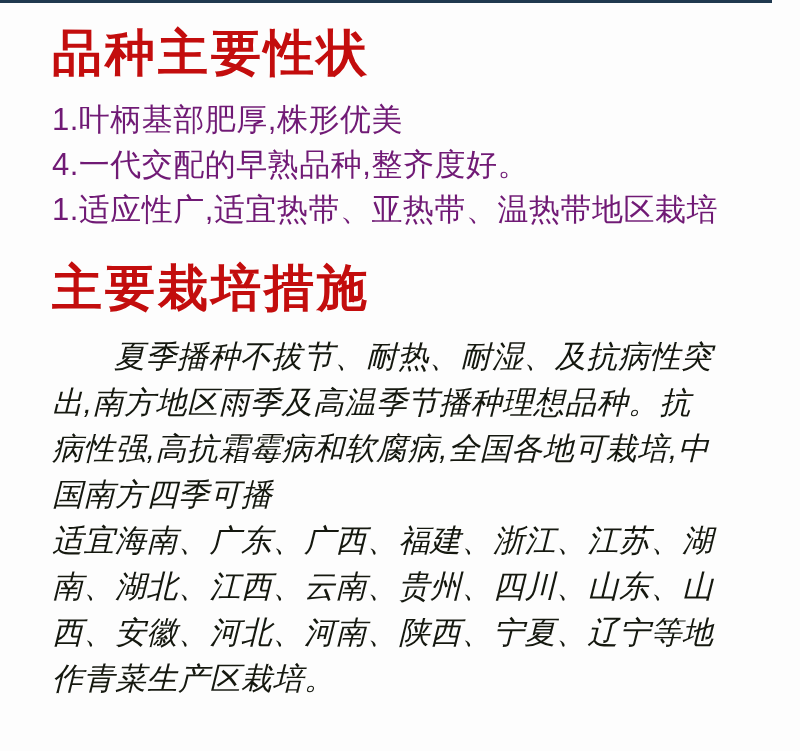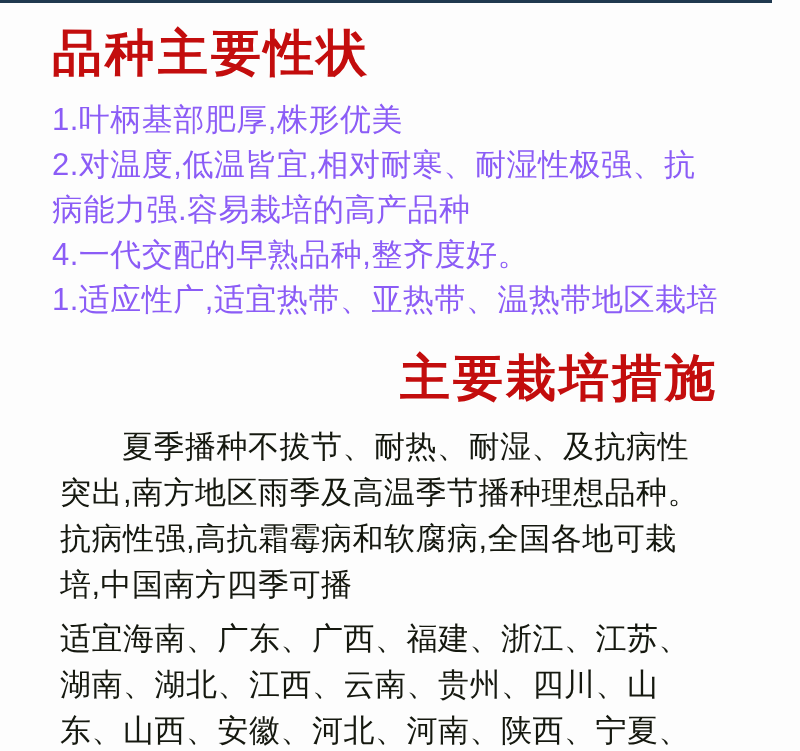--- a/index.html
+++ b/index.html
@@ -26,53 +26,53 @@
   .red-heading {
     font-family: "Liberation Serif", "DejaVu Serif", serif;
     font-weight: bold;
     color: #c30d0d;
     font-size: 50px;
     line-height: 58px;
     letter-spacing: 3px;
     margin: 0;
   }
   .heading-traits   { margin: 21px 0 15px 0; }
-  .heading-cultivate{ margin: 27px 0 17px 0; text-align: right; }
+  .heading-cultivate{ margin: 27px 0 17px 0; }
   .traits-list p {
     margin: 0;
-    color: #8b5cf6;
+    color: #701a75;
     font-size: 31px;
     line-height: 45px;
     letter-spacing: 0.5px;
   }
   .para {
-    margin: 8px;
+    margin: 0;
     color: #15180f;
     font-size: 31px;
     line-height: 46px;
     letter-spacing: 0.5px;
+    font-style: italic;
   }
   .para-indent {
     text-indent: 2em;
     margin-top: 8px;
   }
 </style>
 </head>
 <body>
 
 <div class="page">
   <div class="top-bar"></div>
 
   <div class="content">
 
     <h1 class="red-heading heading-traits">品种主要性状</h1>
 
     <div class="traits-list">
       <p>1.叶柄基部肥厚,株形优美</p>
-      <p>2.对温度,低温皆宜,相对耐寒、耐湿性极强、抗病能力强.容易栽培的高产品种</p>
       <p>4.一代交配的早熟品种,整齐度好。</p>
       <p>1.适应性广,适宜热带、亚热带、温热带地区栽培</p>
     </div>
 
     <h1 class="red-heading heading-cultivate">主要栽培措施</h1>
 
     <p class="para para-indent">夏季播种不拔节、耐热、耐湿、及抗病性突出,南方地区雨季及高温季节播种理想品种。抗病性强,高抗霜霉病和软腐病,全国各地可栽培,中国南方四季可播</p>
 
     <p class="para">适宜海南、广东、广西、福建、浙江、江苏、湖南、湖北、江西、云南、贵州、四川、山东、山西、安徽、河北、河南、陕西、宁夏、辽宁等地作青菜生产区栽培。</p>
 

